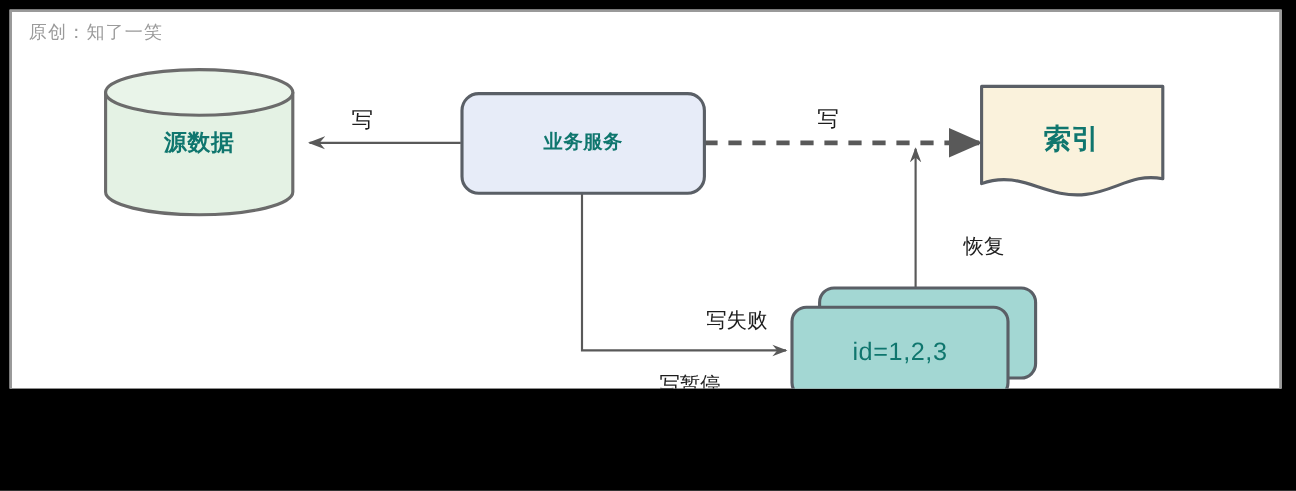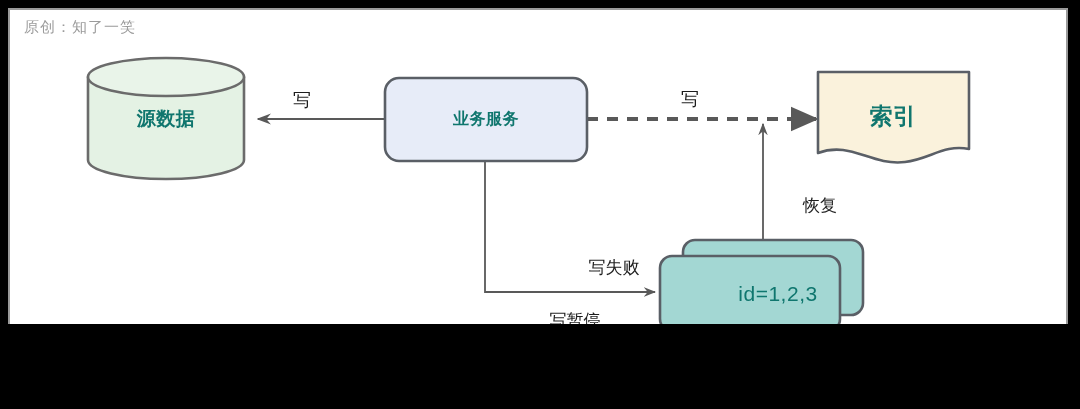--- a/index.html
+++ b/index.html
@@ -52,21 +52,21 @@
     left: 24px;
     top: 18px;
     font-size: 15px;
     color: #9b9b9b;
     white-space: nowrap;
     letter-spacing: 1px;
   }
   .lbl-source   { font-size: 19px; }
   .lbl-service  { font-size: 16px; }
   .lbl-index    { font-size: 23px; }
-  .lbl-queue    { font-size: 21px; font-weight: normal; margin-left: 28px; }
+  .lbl-queue    { font-size: 21px; font-weight: normal; }
   .lbl-write    { font-size: 18px; font-weight: normal; }
   .lbl-recover  { font-size: 17px; font-weight: normal; }
   .lbl-fail     { font-size: 17px; font-weight: normal; }
 </style>
 </head>
 <body>
 
 <div id="screen">
 
   <div id="frame-inner"></div>

